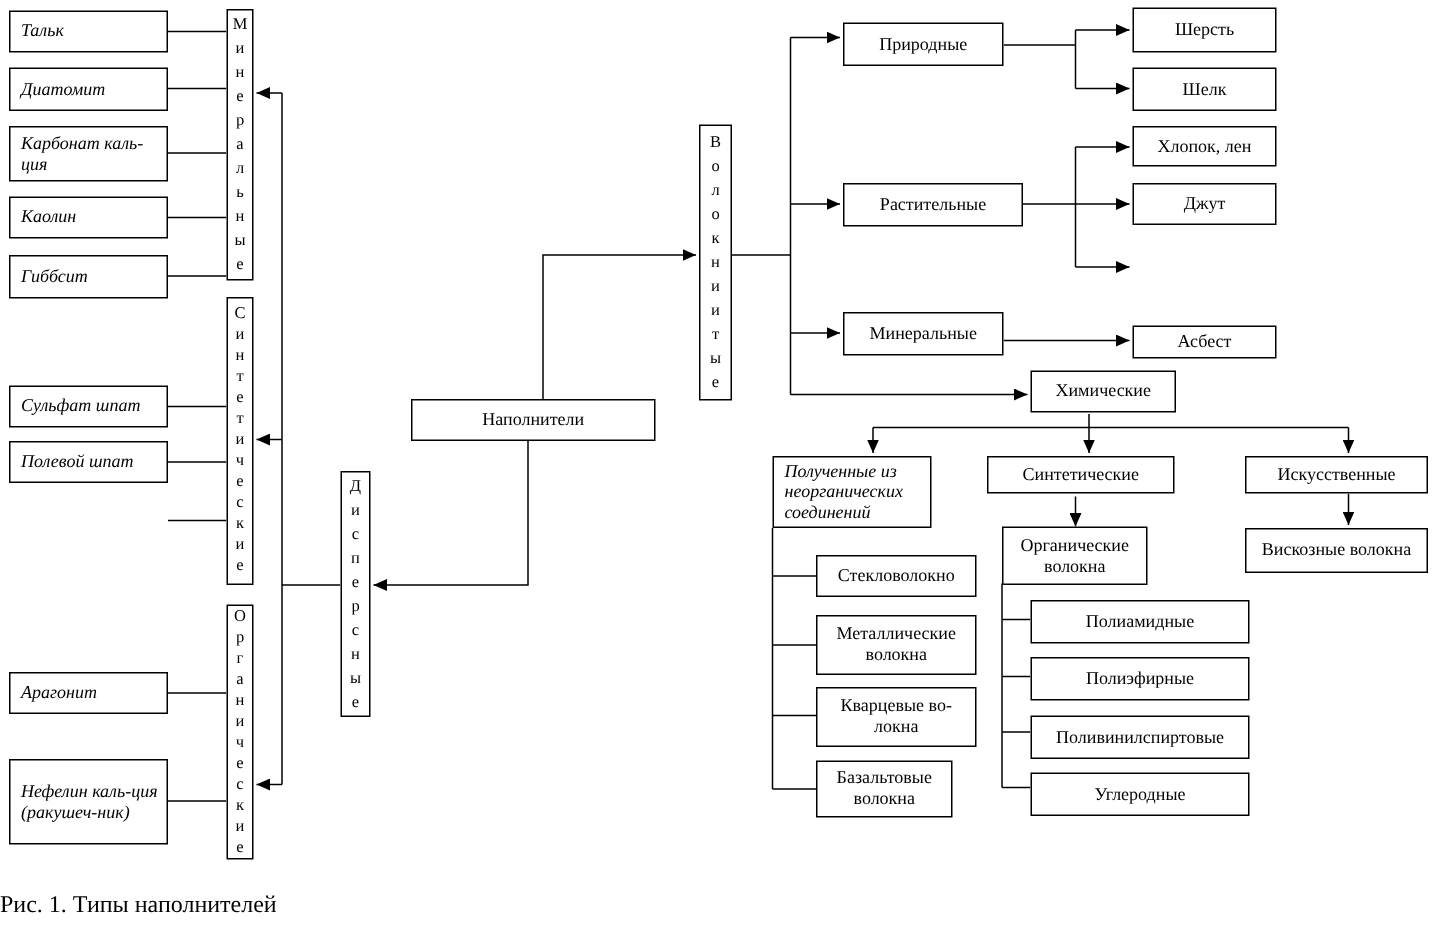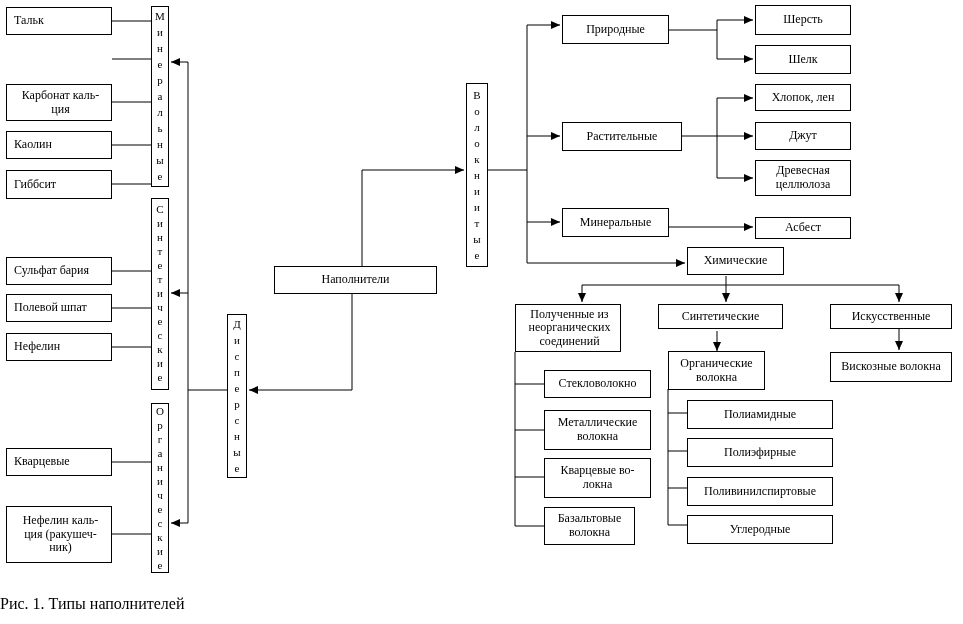--- a/index.html
+++ b/index.html
@@ -20,22 +20,23 @@
     display:flex;
     align-items:center;
     justify-content:center;
     text-align:center;
     font-size:12px;
     line-height:1.13;
     padding:2px 4px;
   }
   .la{ 
     justify-content:flex-start;
-    text-align:center;
+    text-align:left;
     padding-left:7px;
+    font-style:italic;
   }
   .vb{ 
     position:absolute;
     box-sizing:border-box;
     border:1px solid #000;
     background:#fff;
     text-align:center;
     font-size:11px;
     white-space:pre-line;
   }
@@ -116,29 +117,29 @@
       <path d="M668 413 H687"></path>
         <path d="M668 451 H687"></path>
       <path d="M668 488 H687"></path>
         <path d="M668 525 H687"></path>
 
       <path d="M899 329 V350" marker-end="url(#ah)"></path>
     </g>
   </svg>
 
   <div class="b la" style="left:6px;top:7px;width:106px;height:28px">Тальк</div>
+  <div class="b la" style="left:6px;top:45px;width:106px;height:29px">Диатомит</div>
   <div class="b la" style="left:6px;top:84px;width:106px;height:37px">Карбонат каль-ция</div>
   <div class="b la" style="left:6px;top:131px;width:106px;height:28px">Каолин</div>
   <div class="b la" style="left:6px;top:170px;width:106px;height:29px">Гиббсит</div>
 
-  <div class="b la" style="left:6px;top:257px;width:106px;height:28px">Сульфат бария</div>
+  <div class="b la" style="left:6px;top:257px;width:106px;height:28px">Сульфат шпат</div>
   <div class="b la" style="left:6px;top:294px;width:106px;height:28px">Полевой шпат</div>
-  <div class="b la" style="left:6px;top:333px;width:106px;height:28px">Нефелин</div>
-
-  <div class="b la" style="left:6px;top:448px;width:106px;height:28px">Кварцевые</div>
+
+  <div class="b la" style="left:6px;top:448px;width:106px;height:28px">Арагонит</div>
   <div class="b la" style="left:6px;top:506px;width:106px;height:57px">Нефелин каль-ция (ракушеч-ник)</div>
 
   <div class="vb" style="left:151px;top:6px;width:18px;height:181px;line-height:16px;padding-top:1px">М
 и
 н
 е
 р
 а
 л
 ь
@@ -198,21 +199,20 @@
 
   <div class="b" style="left:562px;top:15px;width:107px;height:29px">Природные</div>
   <div class="b" style="left:562px;top:122px;width:120px;height:29px">Растительные</div>
   <div class="b" style="left:562px;top:208px;width:107px;height:29px">Минеральные</div>
   <div class="b" style="left:687px;top:247px;width:97px;height:28px">Химические</div>
 
   <div class="b" style="left:755px;top:5px;width:96px;height:30px">Шерсть</div>
   <div class="b" style="left:755px;top:45px;width:96px;height:29px">Шелк</div>
   <div class="b" style="left:755px;top:84px;width:96px;height:27px">Хлопок, лен</div>
   <div class="b" style="left:755px;top:122px;width:96px;height:28px">Джут</div>
-  <div class="b" style="left:755px;top:160px;width:96px;height:36px">Древесная целлюлоза</div>
   <div class="b" style="left:755px;top:217px;width:96px;height:22px">Асбест</div>
 
   <div class="b la" style="left:515px;top:304px;width:106px;height:48px">Полученные из неорганических соединений</div>
   <div class="b" style="left:544px;top:370px;width:107px;height:28px">Стекловолокно</div>
   <div class="b" style="left:544px;top:410px;width:107px;height:40px">Металлические волокна</div>
   <div class="b" style="left:544px;top:458px;width:107px;height:40px">Кварцевые во-локна</div>
   <div class="b" style="left:544px;top:507px;width:91px;height:38px">Базальтовые волокна</div>
 
   <div class="b" style="left:658px;top:304px;width:125px;height:25px">Синтетические</div>
   <div class="b" style="left:668px;top:351px;width:97px;height:39px">Органические волокна</div>

